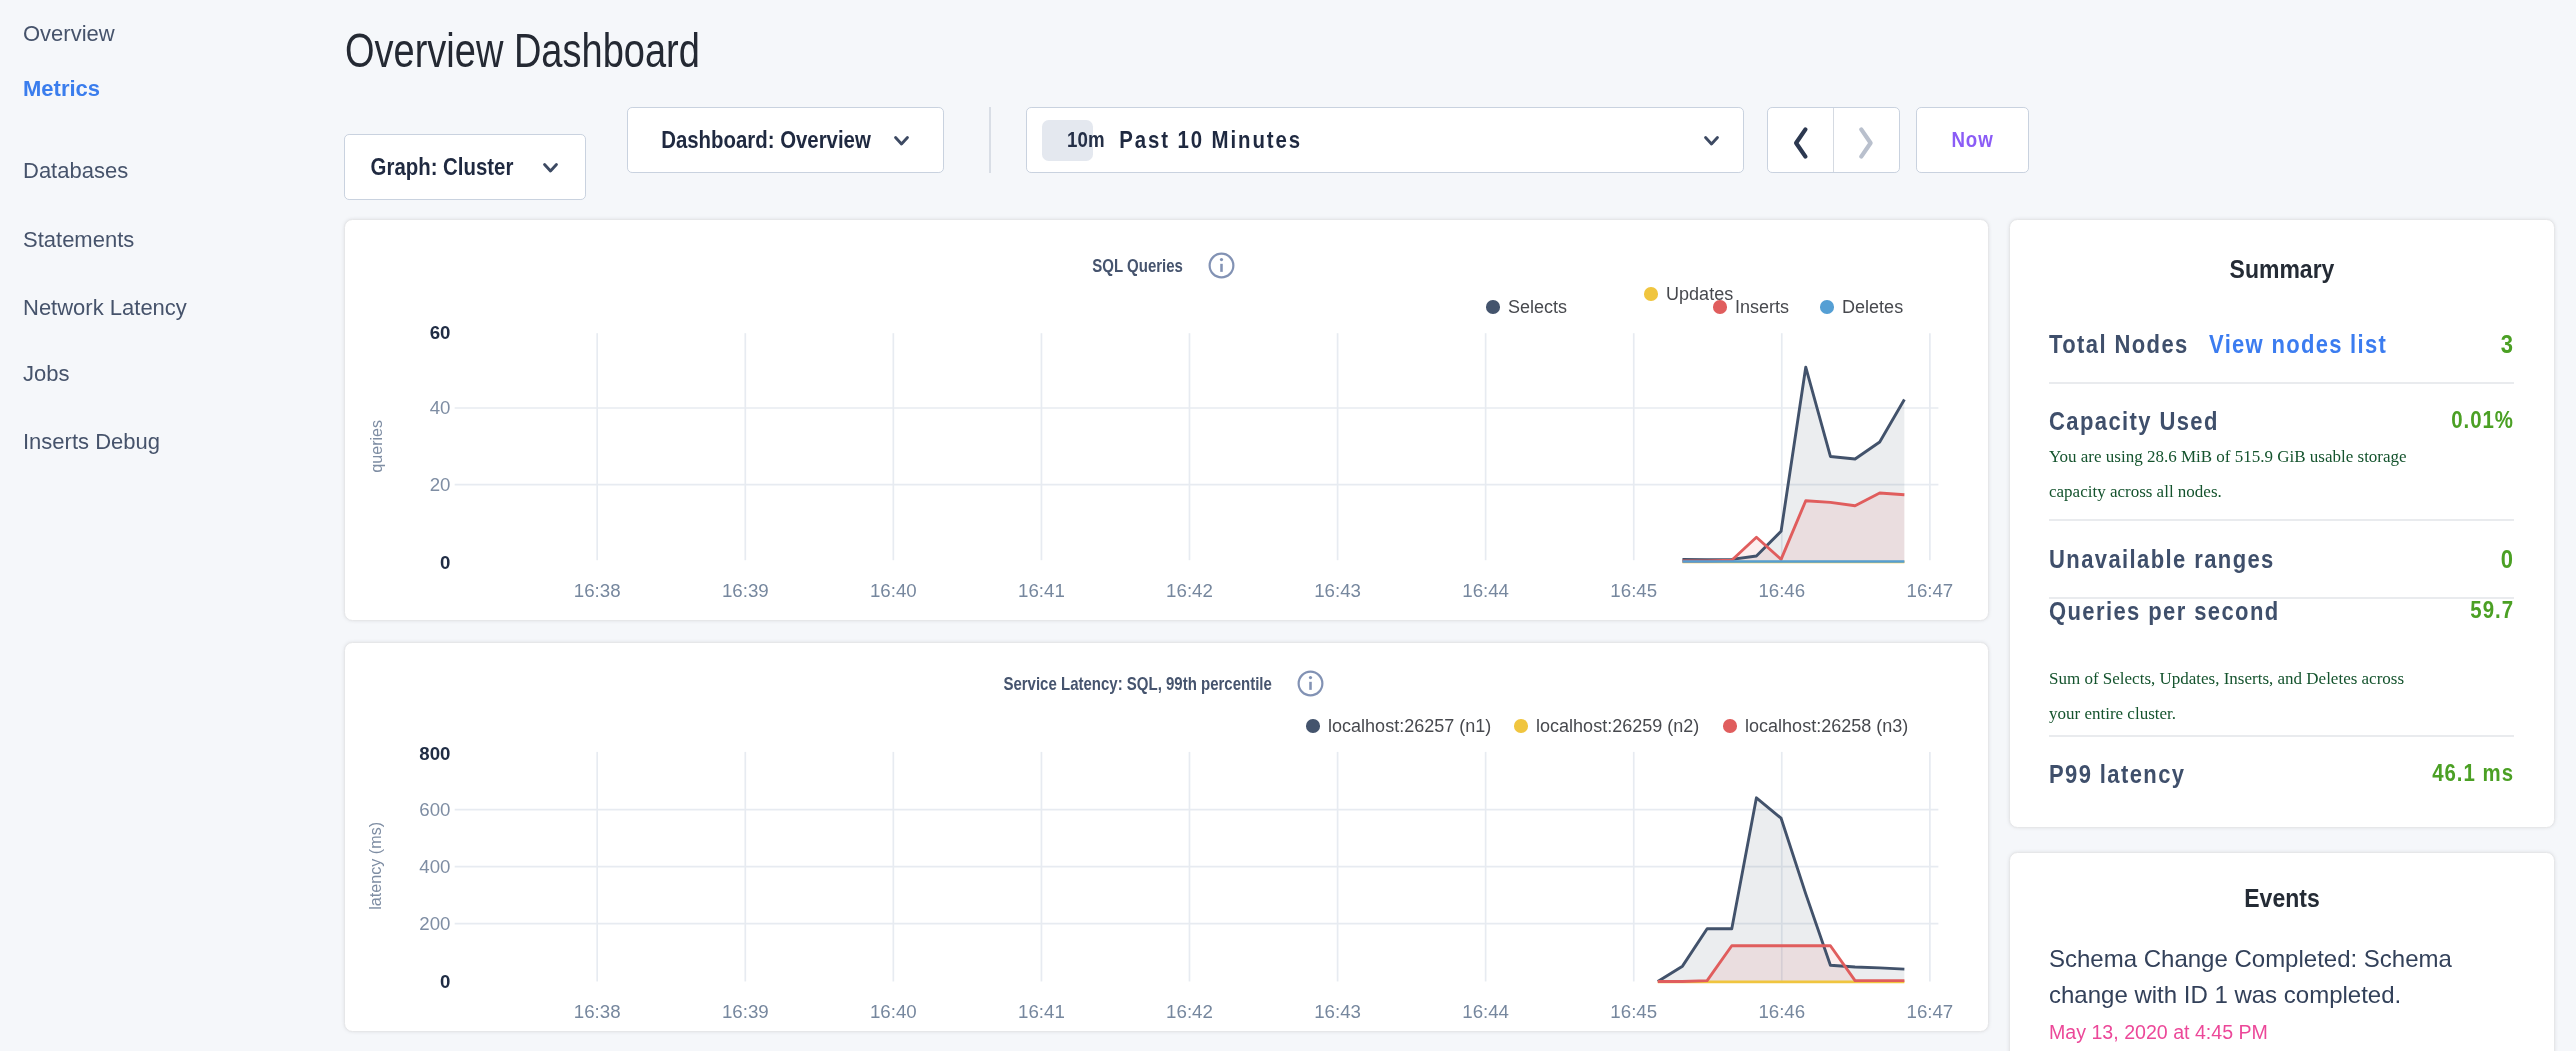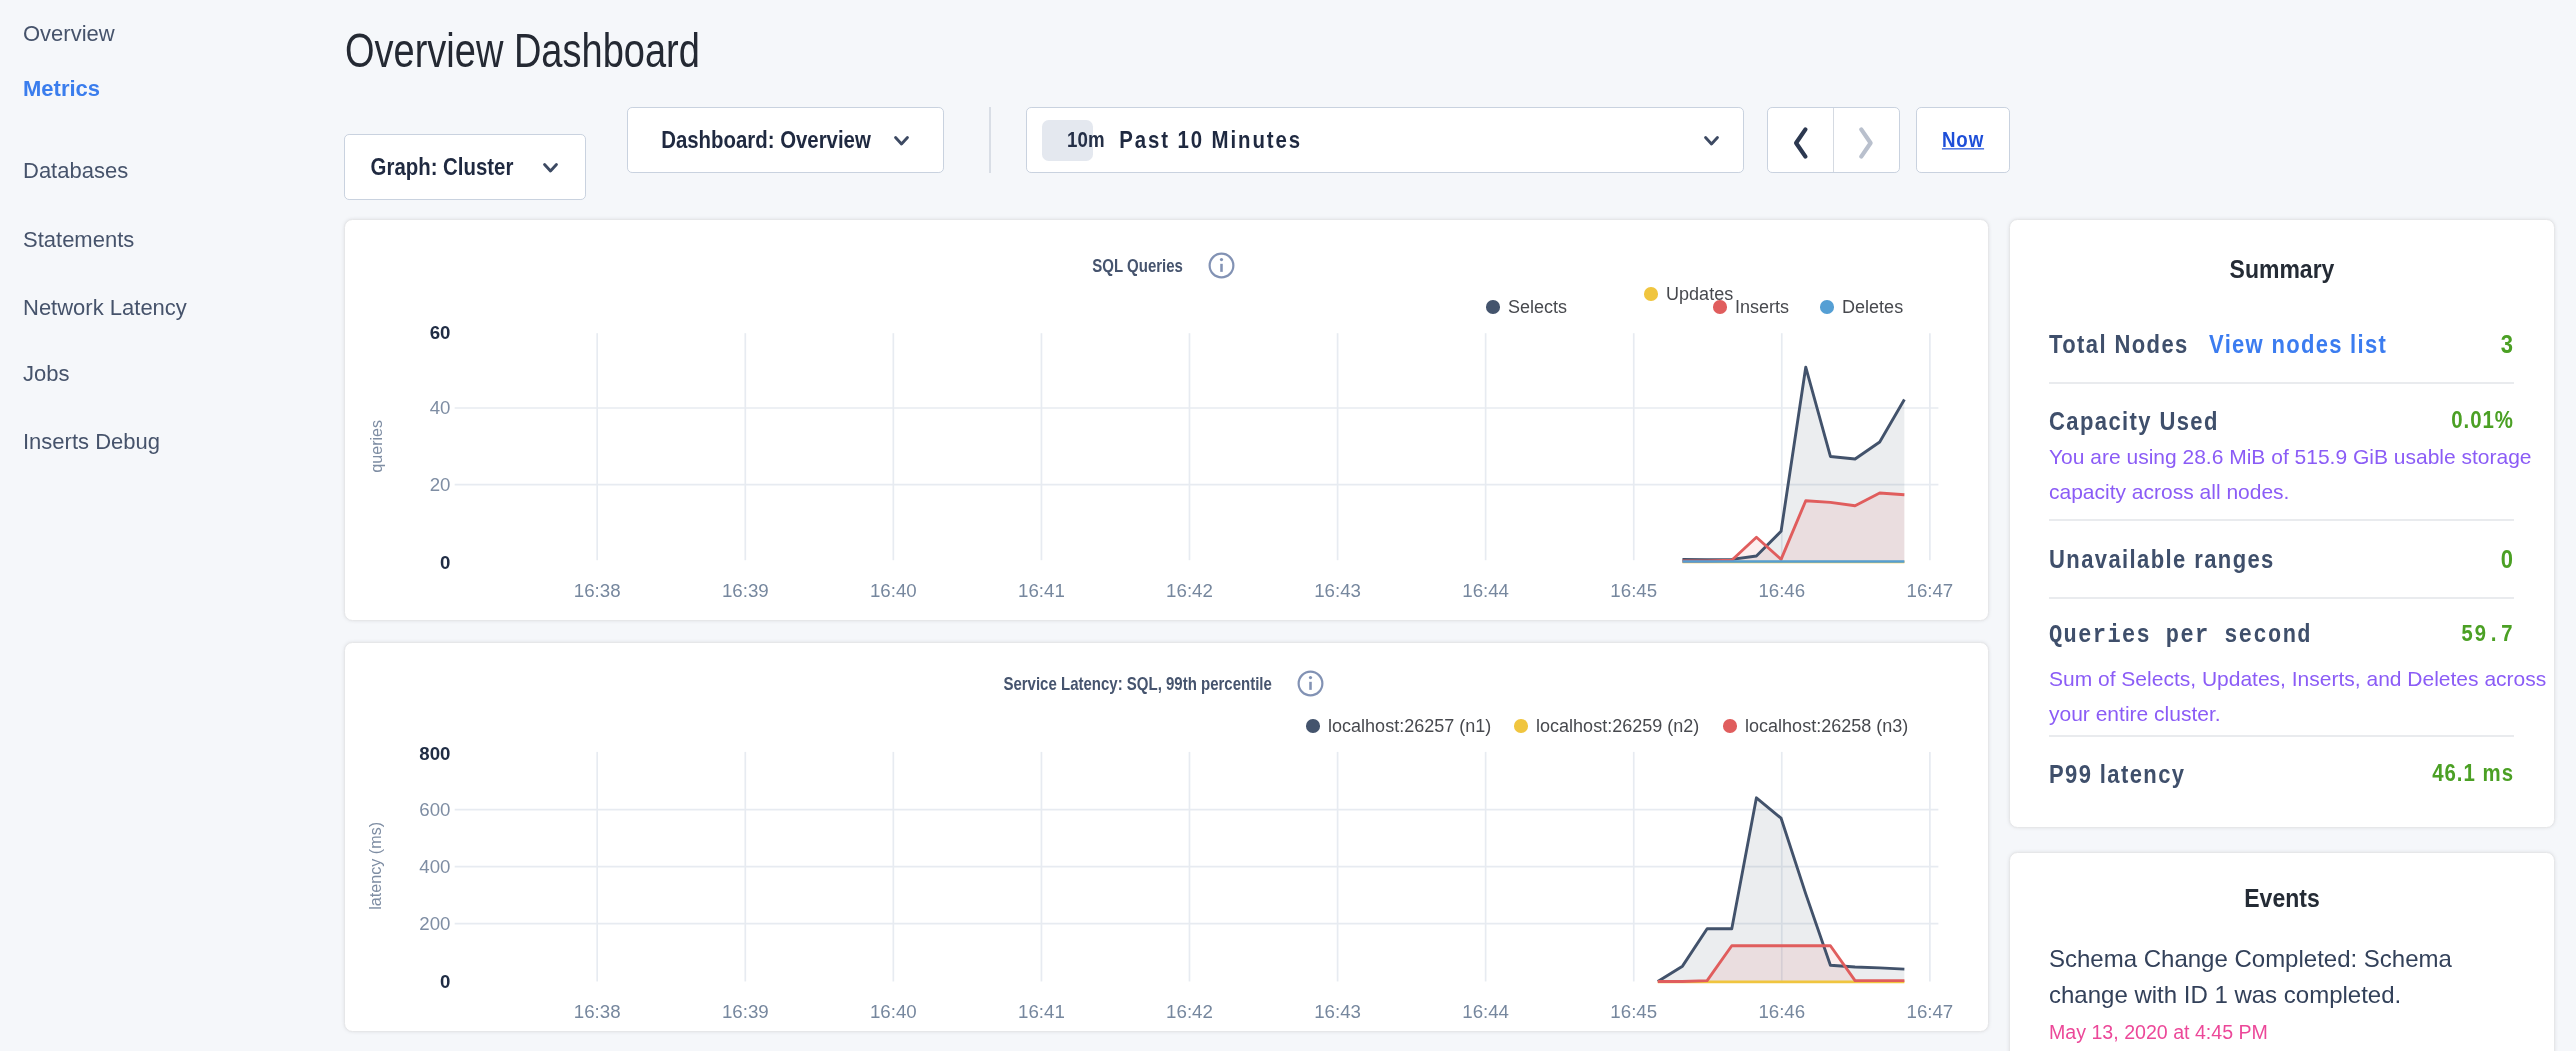--- a/index.html
+++ b/index.html
@@ -12,21 +12,21 @@
          display:flex; align-items:center; justify-content:center; font-size:20.4px; font-weight:bold; color:#1f2940; white-space:nowrap; }
   .btl { display:inline-block; transform:scaleY(1.18); }
   .sep { position:absolute; top:107px; height:66px; width:1.7px; background:#d9dee6; }
   .card { position:absolute; background:#fff; border:1.7px solid #e6e7e9; border-radius:8.5px; box-shadow:0 0 3.4px rgba(120,120,130,0.18); }
   .titlerow { position:absolute; left:0; right:0; display:flex; justify-content:center; align-items:center; font-weight:bold; font-size:15px; color:#46546e; white-space:nowrap; }
   .titlerow .t { display:inline-block; transform:scaleY(1.18); }
   .ctitle { position:absolute; width:100%; text-align:center; font-weight:bold; font-size:23px; color:#242b35; transform:scaleY(1.15); }
   .srow { position:absolute; left:39px; right:40px; height:34px; white-space:nowrap; }
   .shead { font-size:22px; font-weight:bold; color:#3f4f6b; letter-spacing:1.4px; display:inline-block; transform:scaleY(1.18); transform-origin:left center; }
   .sval { position:absolute; right:0; top:0; font-size:20.4px; font-weight:bold; color:#4ba024; letter-spacing:1px; transform:scaleY(1.18); transform-origin:right center; }
-  .sdesc { position:absolute; left:39px; font-size:21px; line-height:35px; color:#8b5cf6; white-space:nowrap; }
+  .sdesc { position:absolute; left:39px; font-size:17px; line-height:35px; color:#14532d; white-space:nowrap;font-family:Liberation Serif, serif; }
   .sdiv { position:absolute; left:39px; right:40px; height:1.7px; background:#e9ebee; }
   .leg { position:absolute; display:flex; align-items:center; font-size:18px; color:#47494e; height:20.4px; white-space:nowrap; }
   .dot { width:13.6px; height:13.6px; border-radius:50%; margin-right:8.5px; flex:none; }
   text { font-family:"Liberation Sans", sans-serif; }
 </style>
 </head>
 <body>
 
 <div class="nav" style="top:21px;">Overview</div>
 <div class="nav active" style="top:76px;">Metrics</div>
@@ -65,21 +65,21 @@
     <svg style="margin-top:5.1px;" width="18.7" height="34" viewBox="0 0 22 40">
         <path d="M17 4 L6 20 L17 36" fill="none" stroke="#2c3850" stroke-width="5" stroke-linecap="round" stroke-linejoin="round"></path>
       </svg>
   </div>
   <div style="width:65px; height:100%; display:flex; align-items:center; justify-content:center;">
     <svg style="margin-top:5.1px;" width="18.7" height="34" viewBox="0 0 22 40">
         <path d="M5 4 L16 20 L5 36" fill="none" stroke="#b9c0cd" stroke-width="5" stroke-linecap="round" stroke-linejoin="round"></path>
       </svg>
   </div>
 </div>
-<div class="btn" style="left:1916px; width:94px; color:#1d4ed8; font-size:18.7px;text-decoration:underline;">
+<div class="btn" style="left:1916px; width:113px; color:#8b5cf6; font-size:18.7px;">
     <span class="btl" style="letter-spacing:0.9px;">Now</span>
   </div>
 
 <div class="card" id="card1" style="left:344px; top:219px; width:1645px; height:402px;">
   <div class="titlerow" style="top:25.5px; height:39px;">
       <span class="t">SQL Queries</span>
     <svg style="margin-left:18.7px;" width="39" height="39" viewBox="0 0 46 46">
       <circle cx="23" cy="23" r="14" fill="none" stroke="#8292b4" stroke-width="2.6"></circle>
       <line x1="23" y1="21" x2="23" y2="30.5" stroke="#8292b4" stroke-width="3"></line>
       <circle cx="23" cy="16" r="1.9" fill="#8292b4"></circle>
@@ -190,21 +190,21 @@
 
 <div class="card" style="left:2009px; top:219px; width:546px; height:609px;">
   <div class="ctitle" style="top:36px;">Summary</div>
   <div class="srow" style="top:112px;"><span class="shead">Total Nodes</span><span style="font-size:22px; font-weight:bold; color:#3b7cf0; letter-spacing:1.3px; margin-left:20.4px; display:inline-block; transform:scaleY(1.18);">View nodes list</span><span class="sval" style="font-size:22px;">3</span></div>
   <div class="sdiv" style="top:162px;"></div>
   <div class="srow" style="top:189px;"><span class="shead">Capacity Used</span><span class="sval">0.01%</span></div>
   <div class="sdesc" style="top:219px;">You are using 28.6 MiB of 515.9 GiB usable storage<br>capacity across all nodes.</div>
   <div class="sdiv" style="top:299px;"></div>
   <div class="srow" style="top:327px;"><span class="shead">Unavailable ranges</span><span class="sval" style="font-size:22px;">0</span></div>
   <div class="sdiv" style="top:377px;"></div>
-  <div class="srow" style="top:403px;font-family:Liberation Mono, monospace;"><span class="shead">Queries per second</span><span class="sval">59.7</span></div>
+  <div class="srow" style="top:379px;"><span class="shead">Queries per second</span><span class="sval">59.7</span></div>
   <div class="sdesc" style="top:441px;">Sum of Selects, Updates, Inserts, and Deletes across<br>your entire cluster.</div>
   <div class="sdiv" style="top:515px;"></div>
   <div class="srow" style="top:542px;"><span class="shead">P99 latency</span><span class="sval">46.1 ms</span></div>
 </div>
 
 <div class="card" style="left:2009px; top:852px; width:546px; height:238px;">
   <div class="ctitle" style="top:32px;">Events</div>
   <div class="abs" style="left:39px; top:88px; font-size:24px; line-height:36px; color:#33415a; white-space:nowrap;">Schema Change Completed: Schema<br>change with ID 1 was completed.</div>
   <div class="abs" style="left:39px; top:168px; font-size:19.6px; color:#ec4899;text-align:right;">May 13, 2020 at 4:45 PM</div>
 </div>

